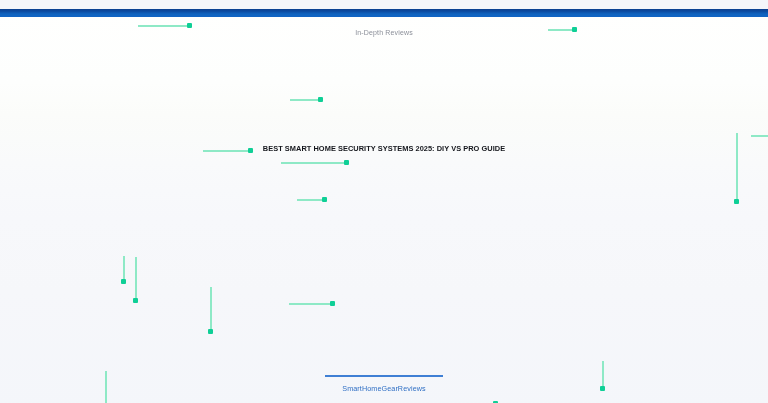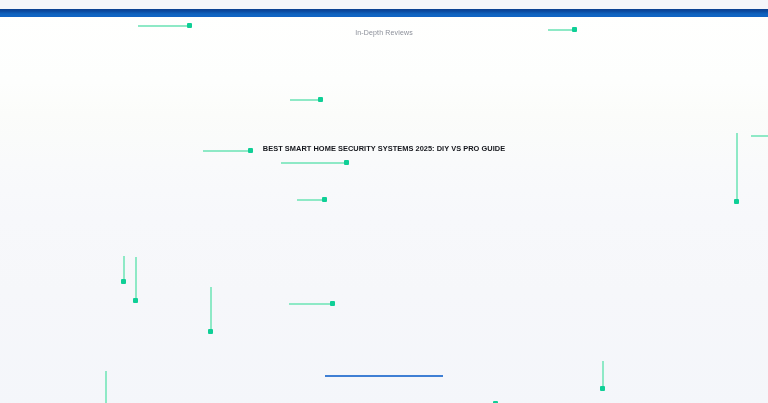--- a/index.html
+++ b/index.html
@@ -211,16 +211,17 @@
         <div class="bar" style="background: rgb(142, 233, 198); width: 41px;"></div>
         <div class="dot" style="background: rgb(15, 207, 150); left: 38px;"></div>
       </div>
       <div class="stroke v tail" style="left: 104px; top: 362px;">
         <div class="bar" style="background: rgb(142, 233, 198); height: 33px;"></div>
       </div>
     </div>
 
   <div class="footer-rule"></div>
 
+  <div class="brand">SmartHomeGearReviews</div>
 
   <div class="bottom-gutter"></div>
 
 </div>
 
 </body></html>

